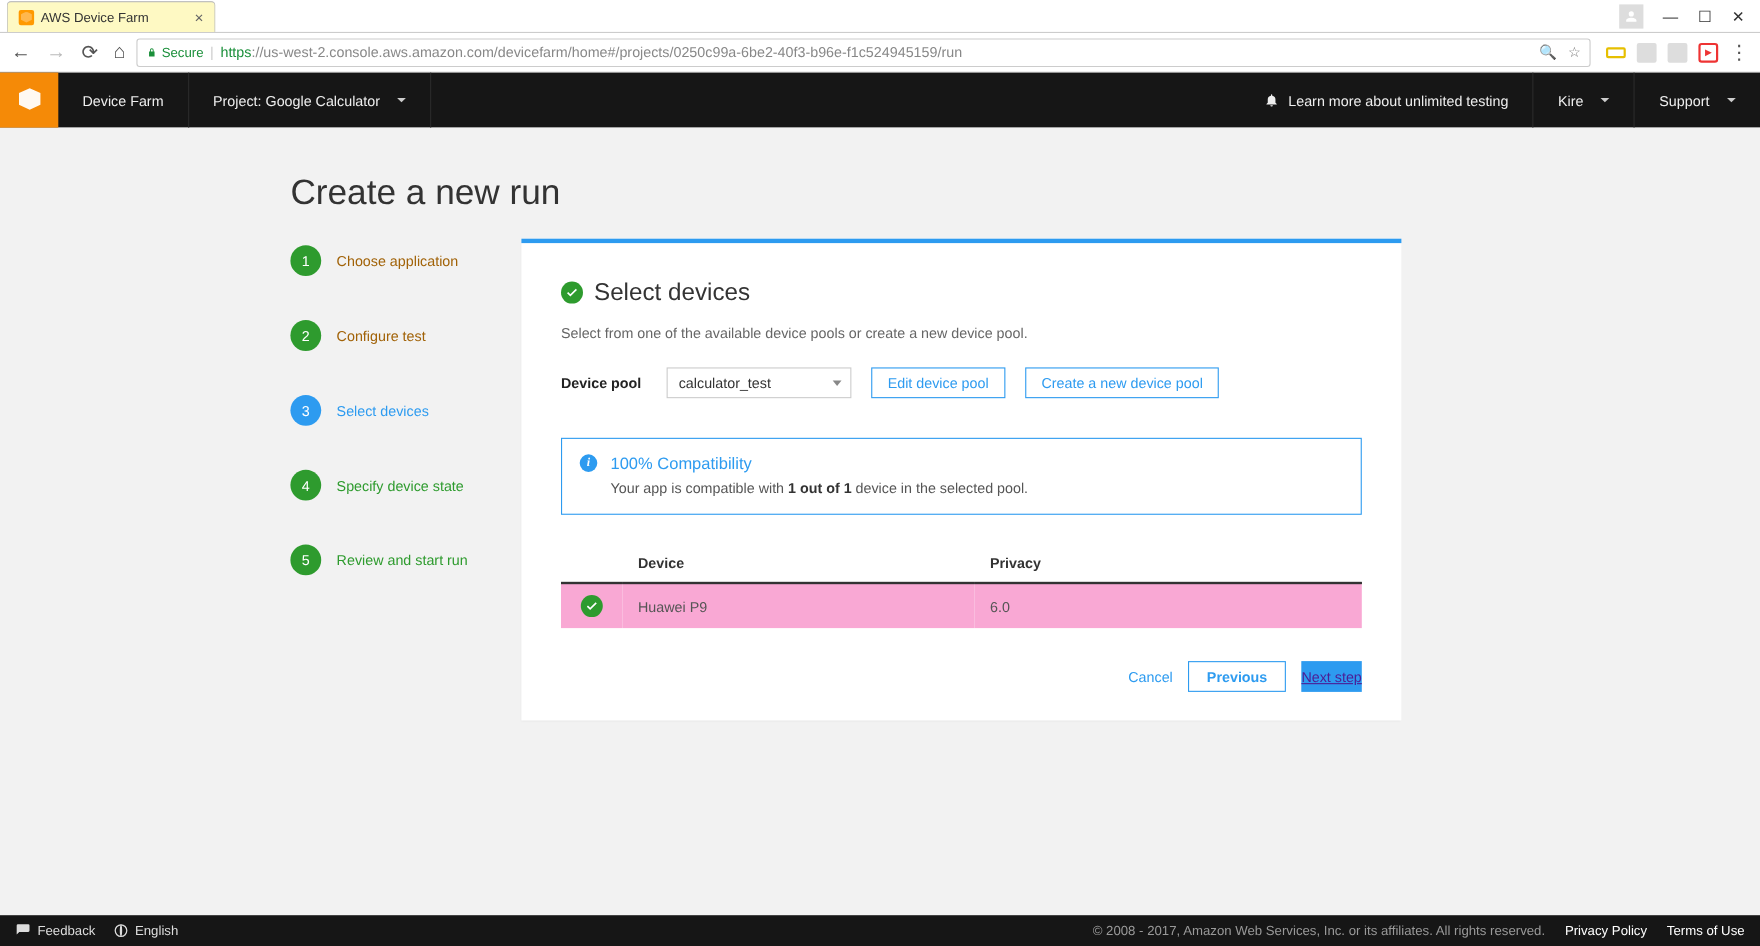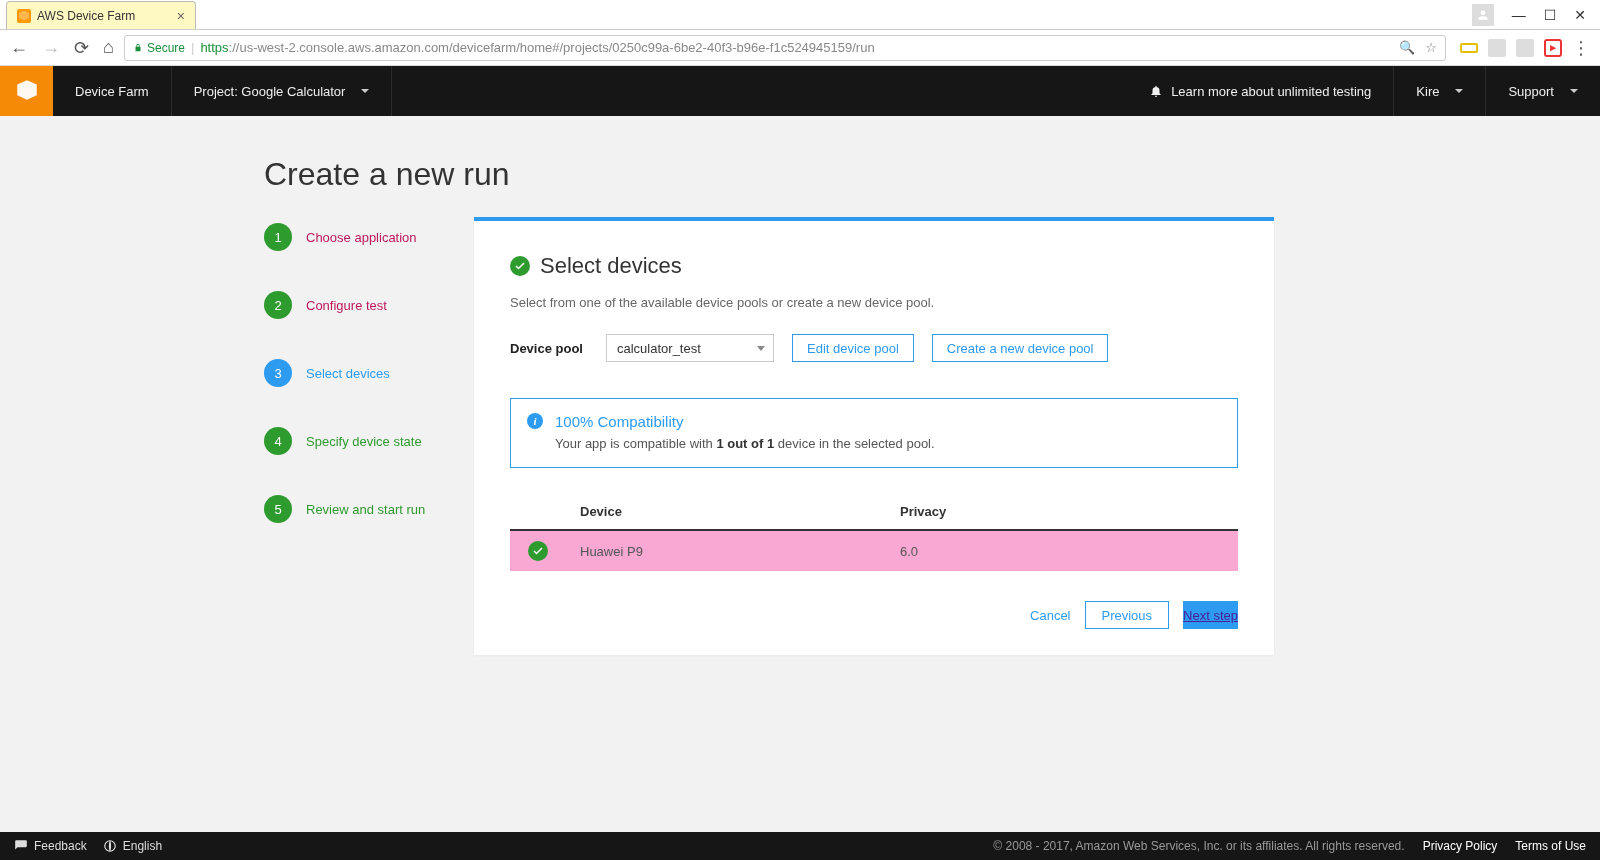--- a/index.html
+++ b/index.html
@@ -44,21 +44,21 @@
   .container { width: 1010px; margin: 0 0 2px 264px; }
   .page-title { font-size: 32px; font-weight: 400; color: #333; margin-bottom: 24px; }
   .layout { display: flex; gap: 20px; align-items: flex-start; }
 
   
   .stepper { width: 190px; padding-top: 6px; }
   .step { display: flex; align-items: center; gap: 14px; margin-bottom: 40px; cursor: pointer; }
   .step .num { width: 28px; height: 28px; border-radius: 50%; display: flex; align-items: center; justify-content: center; color: #fff; font-size: 13px; font-weight: 500; flex-shrink: 0; }
   .step .lbl { font-size: 13px; }
   .step.done .num { background: #2e9b2e; }
-  .step.done .lbl { color: #be185d; }
+  .step.done .lbl { color: #a16207; }
   .step.active .num { background: #2d9bf0; }
   .step.active .lbl { color: #2d9bf0; }
   .step.todo .num { background: #2e9b2e; }
   .step.todo .lbl { color: #2e9b2e; }
 
   
   .panel { flex: 1; background: #fff; border-top: 4px solid #2d9bf0; padding: 32px 36px 26px 36px; box-shadow: 0 1px 2px rgba(0,0,0,.05); }
   .panel-head { display: flex; align-items: center; gap: 10px; margin-bottom: 16px; }
   .check-badge { width: 20px; height: 20px; border-radius: 50%; background: #2e9b2e; display: flex; align-items: center; justify-content: center; }
   .check-badge svg { width: 12px; height: 12px; stroke: #fff; stroke-width: 3; fill: none; }
@@ -80,21 +80,21 @@
   table.dev thead th { text-align: left; font-size: 13px; font-weight: 700; color: #333; padding: 10px 14px; border-bottom: 2px solid #333; }
   table.dev thead th:first-child { width: 56px; }
   table.dev thead th:nth-child(2) { width: 320px; }
   table.dev tbody tr { background: #f9a8d4; }
   table.dev tbody td { padding: 10px 14px; font-size: 13px; color: #555; }
   .row-check { width: 20px; height: 20px; border-radius: 50%; background: #2e9b2e; display: flex; align-items: center; justify-content: center; margin: 0 auto; }
   .row-check svg { width: 12px; height: 12px; stroke: #fff; stroke-width: 3; fill: none; }
 
   .actions { display: flex; justify-content: flex-end; align-items: center; gap: 14px; }
   .cancel { color: #2d9bf0; font-size: 13px; cursor: pointer; }
-  .btn-prev { height: 28px; padding: 0 16px; border: 1px solid #2d9bf0; color: #2d9bf0; background: #fff; font-size: 13px; cursor: pointer; }
+  .btn-prev { height: 28px; padding: 0 16px; border: 1px solid #2d9bf0; color: #2d9bf0; background: #fff; font-size: 13px; cursor: pointer; font-weight: bold; }
   .btn-next { height: 28px; padding: 0 0; border: none; color: #4c1d95; background: #2d9bf0; font-size: 13px; cursor: pointer; text-decoration: underline; }
 
   
   .footer { height: 28px; background: #161616; display: flex; align-items: center; color: #ddd; font-size: 12px; padding: 0 14px; }
   .footer .left { display: flex; align-items: center; gap: 16px; }
   .footer .left .item { display: flex; align-items: center; gap: 6px; cursor: pointer; }
   .footer .left svg { width: 14px; height: 14px; fill: #ddd; }
   .footer .right { margin-left: auto; display: flex; align-items: flex-start; gap: 18px; }
   .footer .muted { color: #999; }
   .footer .link { color: #fff; cursor: pointer; }

